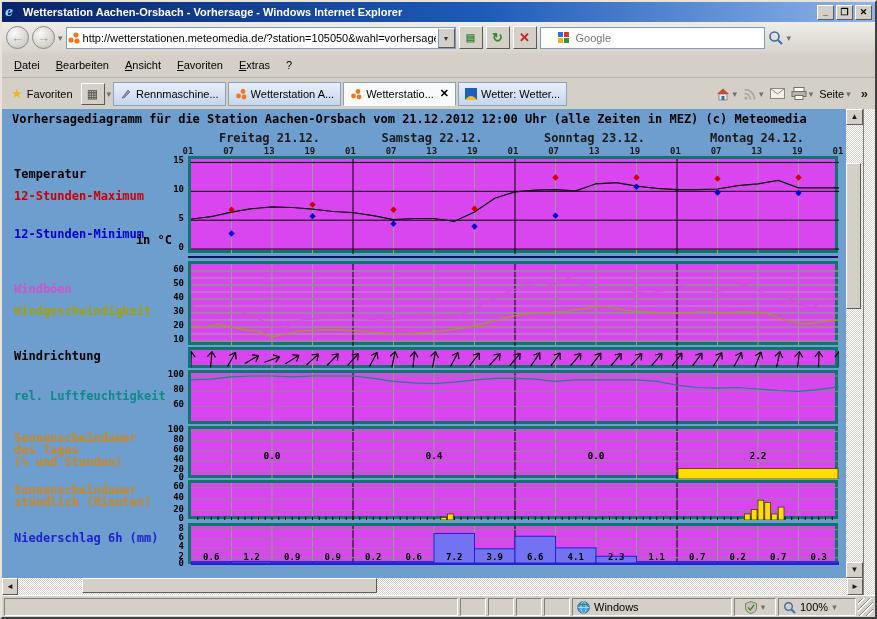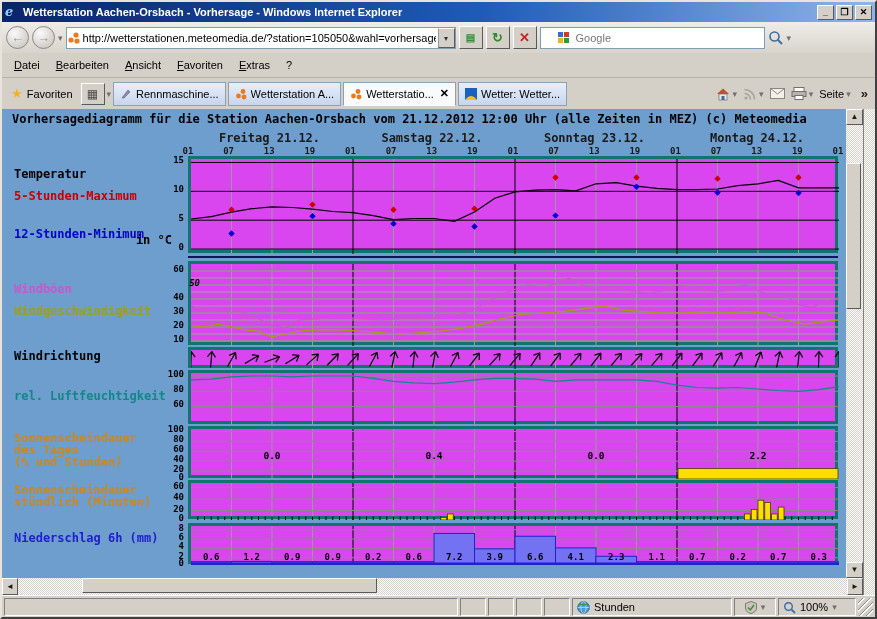--- a/index.html
+++ b/index.html
@@ -230,21 +230,21 @@
             <div class="tlab" style="left: 540.625px;">07</div>
             <div class="tlab" style="left: 581.25px;">13</div>
             <div class="tlab" style="left: 621.875px;">19</div>
             <div class="tlab" style="left: 662.5px;">01</div>
             <div class="tlab" style="left: 703.125px;">07</div>
             <div class="tlab" style="left: 743.75px;">13</div>
             <div class="tlab" style="left: 784.375px;">19</div>
             <div class="tlab" style="left: 825px;">01</div>
             <div class="sep" style="left: 186px; top: 147px; width: 650px;"></div>
             <div class="sec-label" style="top: 58px; color: rgb(0, 0, 0); left: 12px;">Temperatur</div>
-            <div class="sec-label" style="top: 80px; color: rgb(204, 0, 0); left: 12px;">5-Stunden-Maximum</div>
+            <div class="sec-label" style="top: 80px; color: rgb(204, 0, 0); left: 12px;">12-Stunden-Maximum</div>
             <div class="sec-label" style="top: 118px; color: rgb(0, 0, 204); left: 12px;">12-Stunden-Minimum</div>
             <div class="sec-label" style="top: 124px; color: rgb(0, 0, 0); left: 0px; width: 170px; text-align: right;">in °C</div>
             <div class="panel" style="left: 186px; top: 47px; width: 650px; height: 97px;"><svg width="648" height="95">
                 <line x1="40.5" y1="0" x2="40.5" y2="95" stroke="#9a9a9a" stroke-width="1"></line>
                 <line x1="81" y1="0" x2="81" y2="95" stroke="#9a9a9a" stroke-width="1"></line>
                 <line x1="121.5" y1="0" x2="121.5" y2="95" stroke="#9a9a9a" stroke-width="1"></line>
                 <line x1="162" y1="0" x2="162" y2="95" stroke="#000" stroke-width="1"></line>
                 <line x1="202.5" y1="0" x2="202.5" y2="95" stroke="#9a9a9a" stroke-width="1"></line>
                 <line x1="243" y1="0" x2="243" y2="95" stroke="#9a9a9a" stroke-width="1"></line>
                 <line x1="283.5" y1="0" x2="283.5" y2="95" stroke="#9a9a9a" stroke-width="1"></line>
@@ -327,21 +327,21 @@
                   <polyline points="0.0,42.0 13.5,46.2 27.0,47.6 40.5,44.8 54.0,49.0 67.5,54.6 81.0,61.6 94.5,64.4 108.0,56.0 128.3,54.6 148.5,53.2 168.8,54.6 189.0,56.0 209.3,54.6 229.5,54.6 249.8,53.2 270.0,50.4 283.5,44.8 297.0,37.8 310.5,30.8 324.0,25.2 337.5,21.0 351.0,23.8 364.5,19.6 378.0,14.0 391.5,21.0 405.0,25.2 418.5,23.8 432.0,25.2 445.5,28.0 459.0,29.4 472.5,26.6 486.0,21.0 499.5,23.8 513.0,25.2 526.5,28.0 540.0,25.2 553.5,21.0 567.0,26.6 580.5,32.2 594.0,30.8 607.5,40.6 621.0,43.4 634.5,37.8 648.0,33.6" fill="none" stroke="#cc55cc" stroke-width="1.2"></polyline>
                 </g>
                 <g>
                   <polyline points="0.0,61.6 13.5,63.0 27.0,60.2 40.5,63.0 54.0,65.8 67.5,67.2 81.0,72.8 94.5,70.0 108.0,67.2 128.3,65.8 148.5,65.8 168.8,67.2 189.0,68.6 209.3,70.0 229.5,68.6 249.8,67.2 270.0,64.4 290.3,60.2 310.5,54.6 330.8,50.4 351.0,49.0 371.3,47.6 391.5,44.8 411.8,42.0 432.0,46.2 452.3,47.6 472.5,49.0 492.8,49.0 513.0,47.6 533.3,49.0 553.5,47.6 573.8,49.0 594.0,56.0 614.3,60.2 634.5,57.4 648.0,56.0" fill="none" stroke="#a0a010" stroke-width="1.2"></polyline>
                 </g>
               </svg></div>
             <div class="ylab" style="left: 148px; top: 225px;">10</div>
             <div class="ylab" style="left: 148px; top: 211px;">20</div>
             <div class="ylab" style="left: 148px; top: 197px;">30</div>
             <div class="ylab" style="left: 148px; top: 183px;">40</div>
-            <div class="ylab" style="left: 164px; top: 169px; font-style: italic;">50</div>
+            <div class="ylab" style="left: 148px; top: 169px;">50</div>
             <div class="ylab" style="left: 148px; top: 155px;">60</div>
             <div class="sec-label" style="top: 240px; color: rgb(0, 0, 0); left: 12px;">Windrichtung</div>
             <div class="panel" style="left: 186px; top: 238px; width: 650px; height: 21px;"><svg width="648" height="19">
                 <line x1="40.5" y1="0" x2="40.5" y2="19" stroke="#9a9a9a" stroke-width="1"></line>
                 <line x1="81" y1="0" x2="81" y2="19" stroke="#9a9a9a" stroke-width="1"></line>
                 <line x1="121.5" y1="0" x2="121.5" y2="19" stroke="#9a9a9a" stroke-width="1"></line>
                 <line x1="162" y1="0" x2="162" y2="19" stroke="#000" stroke-width="1"></line>
                 <line x1="202.5" y1="0" x2="202.5" y2="19" stroke="#9a9a9a" stroke-width="1"></line>
                 <line x1="243" y1="0" x2="243" y2="19" stroke="#9a9a9a" stroke-width="1"></line>
                 <line x1="283.5" y1="0" x2="283.5" y2="19" stroke="#9a9a9a" stroke-width="1"></line>
@@ -800,21 +800,21 @@
     <span class="cell sunken" style="width:26px;"></span>
     <span class="cell sunken" style="width:26px;"></span>
     <span class="cell sunken" style="width:26px;"></span>
     <span class="cell sunken" style="width:160px;">
       <svg class="ico-svg" width="13" height="13">
           <circle cx="6.5" cy="6.5" r="5.8" fill="#4a9ad6" stroke="#2a6a9a"></circle>
           <ellipse cx="6.5" cy="6.5" rx="2.6" ry="5.8" fill="none" stroke="#bfe0f4" stroke-width="0.8"></ellipse>
           <line x1="0.7" y1="6.5" x2="12.3" y2="6.5" stroke="#bfe0f4" stroke-width="0.8"></line>
           <line x1="1.6" y1="3.5" x2="11.4" y2="3.5" stroke="#2a9a4a" stroke-width="1.1"></line>
         </svg>
-      <span>Stunden</span>
+      <span>Windows</span>
     </span>
     <span class="cell sunken" style="width:42px;justify-content:center;">
       <svg class="ico-svg" width="12" height="13">
           <path d="M6,0.5 L11.5,2.5 L11.5,7 Q11.5,11 6,12.5 Q0.5,11 0.5,7 L0.5,2.5 Z" fill="#c8c4ba" stroke="#807c74"></path>
           <path d="M3,6.5 L5.3,9 L9,4" fill="none" stroke="#3a8a3a" stroke-width="1.4"></path>
         </svg>
       <span class="tiny-drop">▾</span>
     </span>
     <span class="cell sunken" style="width:78px;">
       <svg class="ico-svg" width="13" height="13">

